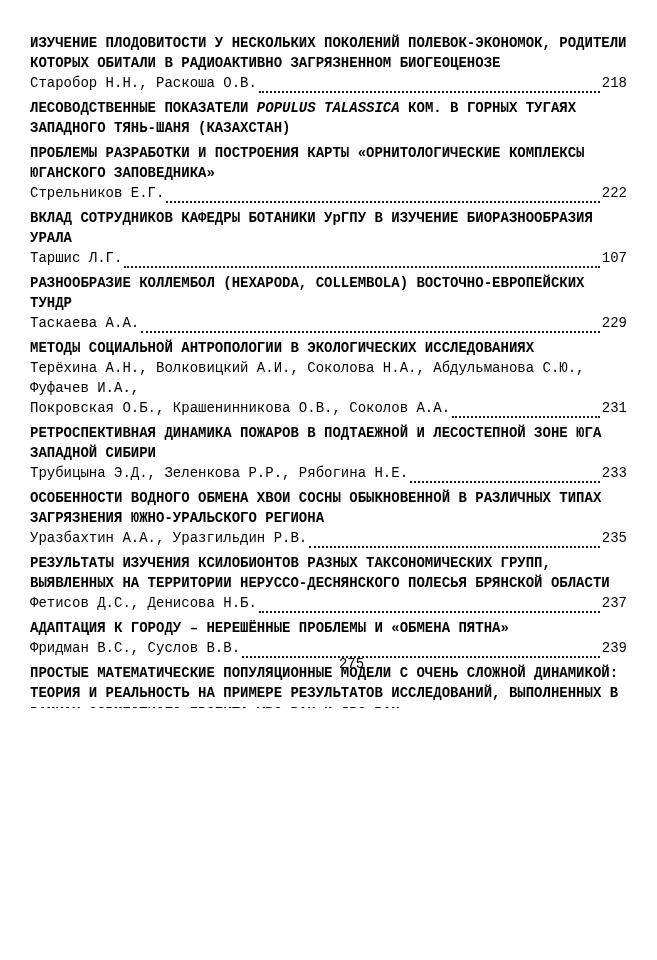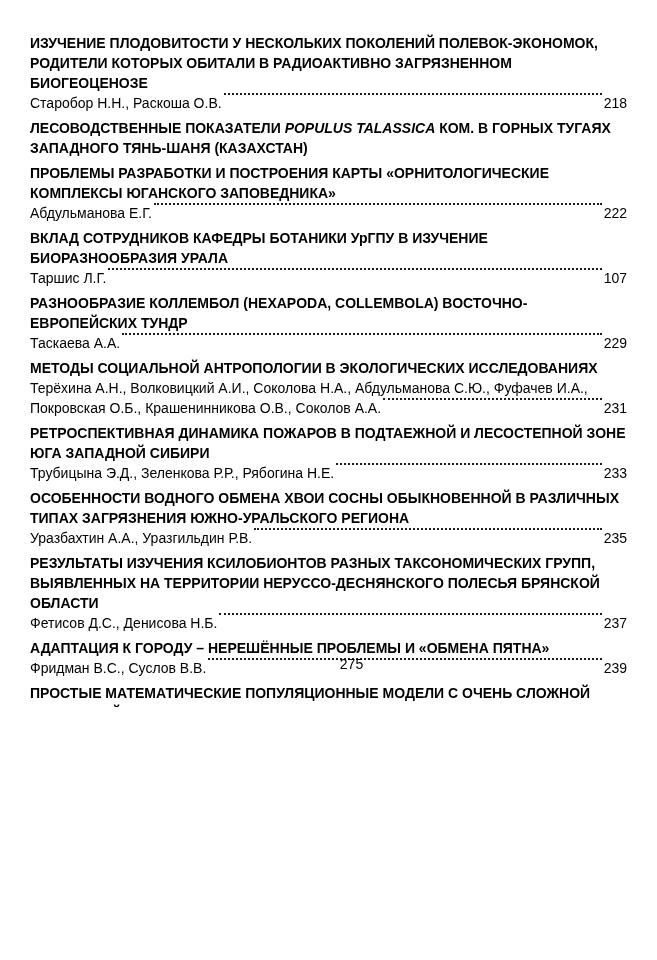--- a/index.html
+++ b/index.html
@@ -7,36 +7,36 @@
     margin: 0;
     padding: 0;
     background: #ffffff;
   }
   .page {
     width: 657px;
     height: 708px;
     margin: 0 auto;
     background: #ffffff;
     color: #000000;
-    font-family: Liberation Sans, sans-serif;
+    font-family: Liberation Mono, monospace;
     font-size: 14px;
     line-height: 20px;
     padding: 33px 30px 0 30px;
     position: relative;
     overflow: hidden;
   }
   .toc-entry { margin-bottom: 5px; }
   .entry-title {
     font-weight: bold;
     text-align: left;
   }
   .species-italic { font-style: italic; }
   .authors-row {
     display: flex;
-    align-items: flex-start;
+    align-items: flex-end;
   }
   .authors { flex: 0 1 auto; }
   .leader {
     flex: 1 1 auto;
     min-width: 12px;
     margin: 0 2px;
     border-bottom: 2px dotted #1c1c1c;
   }
   .pagenum {
     flex: 0 0 auto;
@@ -66,21 +66,21 @@
     </div>
   </div>
 
   <div class="toc-entry">
     <div class="entry-title"><span>ЛЕСОВОДСТВЕННЫЕ ПОКАЗАТЕЛИ </span><span class="species-italic">POPULUS TALASSICA</span><span> КОМ. В ГОРНЫХ ТУГАЯХ ЗАПАДНОГО ТЯНЬ-ШАНЯ (КАЗАХСТАН)</span></div>
   </div>
 
   <div class="toc-entry">
     <div class="entry-title">ПРОБЛЕМЫ РАЗРАБОТКИ И ПОСТРОЕНИЯ КАРТЫ «ОРНИТОЛОГИЧЕСКИЕ КОМПЛЕКСЫ ЮГАНСКОГО ЗАПОВЕДНИКА»</div>
     <div class="authors-row">
-      <span class="authors">Абдульманова Е.Г.</span>
+      <span class="authors">Стрельников Е.Г.</span>
       <span class="leader"></span>
       <span class="pagenum">222</span>
     </div>
   </div>
 
 
   <div class="toc-entry">
     <div class="entry-title">ВКЛАД СОТРУДНИКОВ КАФЕДРЫ БОТАНИКИ УрГПУ В ИЗУЧЕНИЕ БИОРАЗНООБРАЗИЯ УРАЛА</div>
     <div class="authors-row">
       <span class="authors">Таршис Л.Г.</span>

